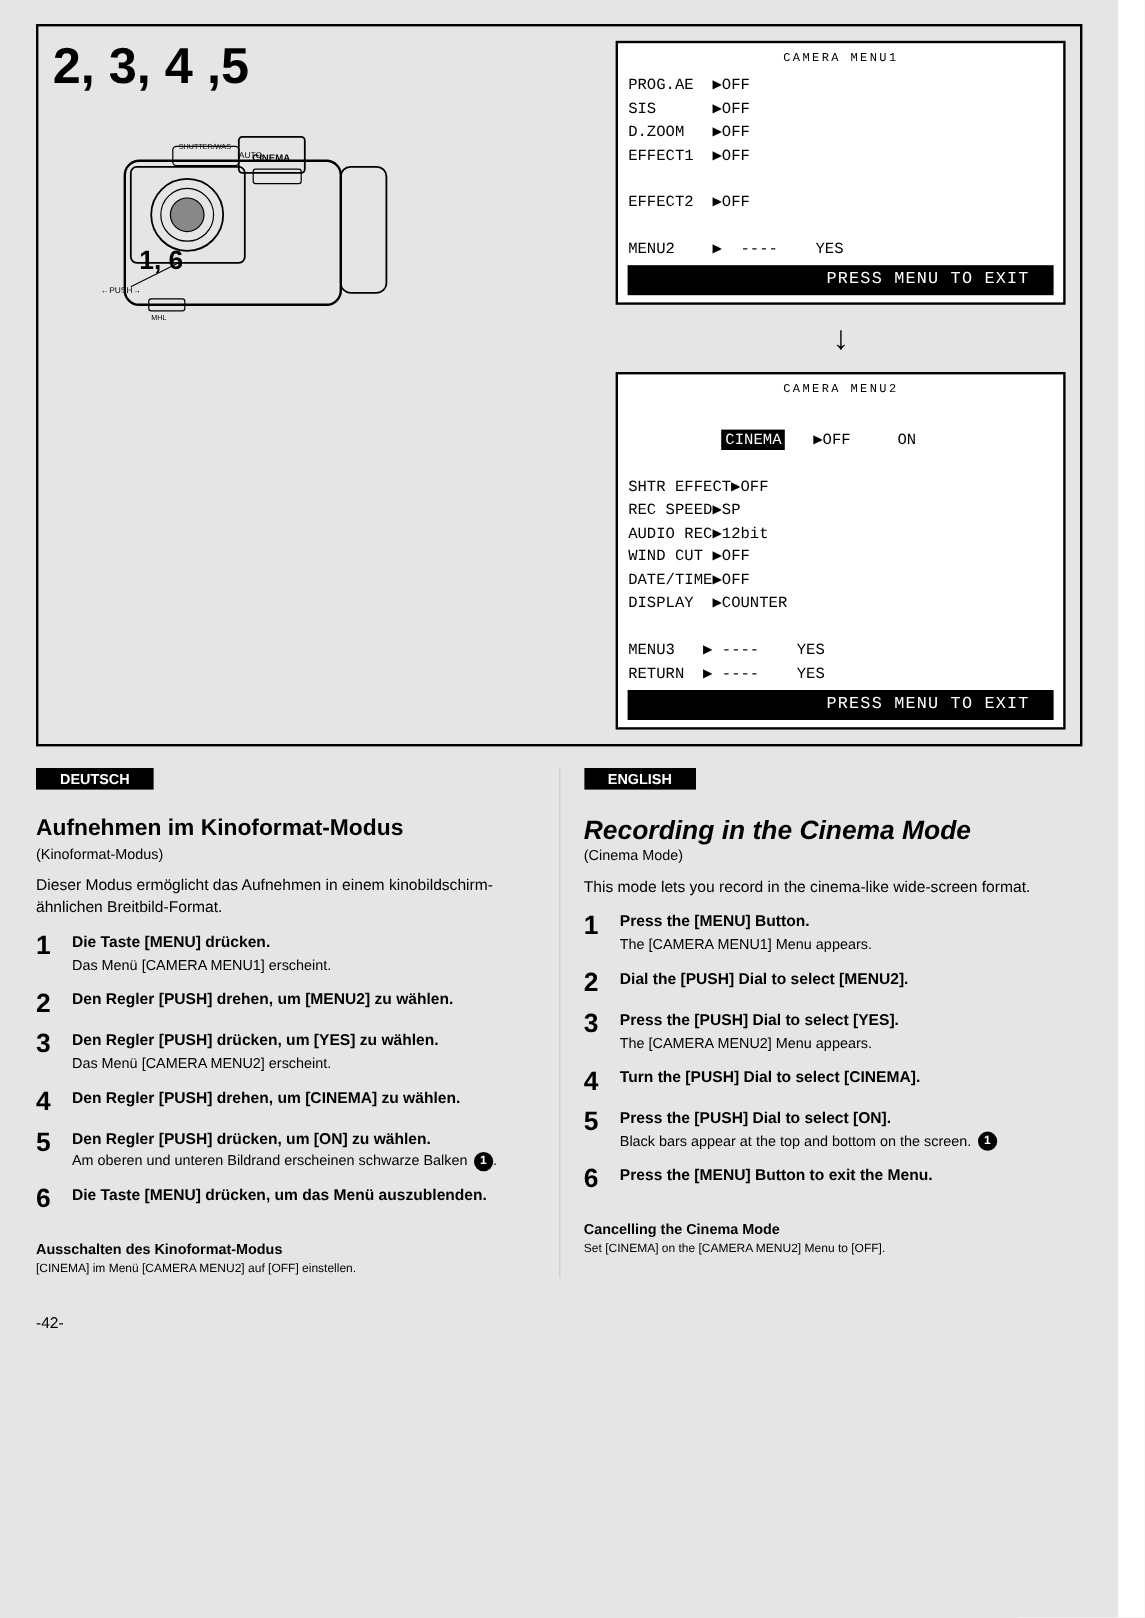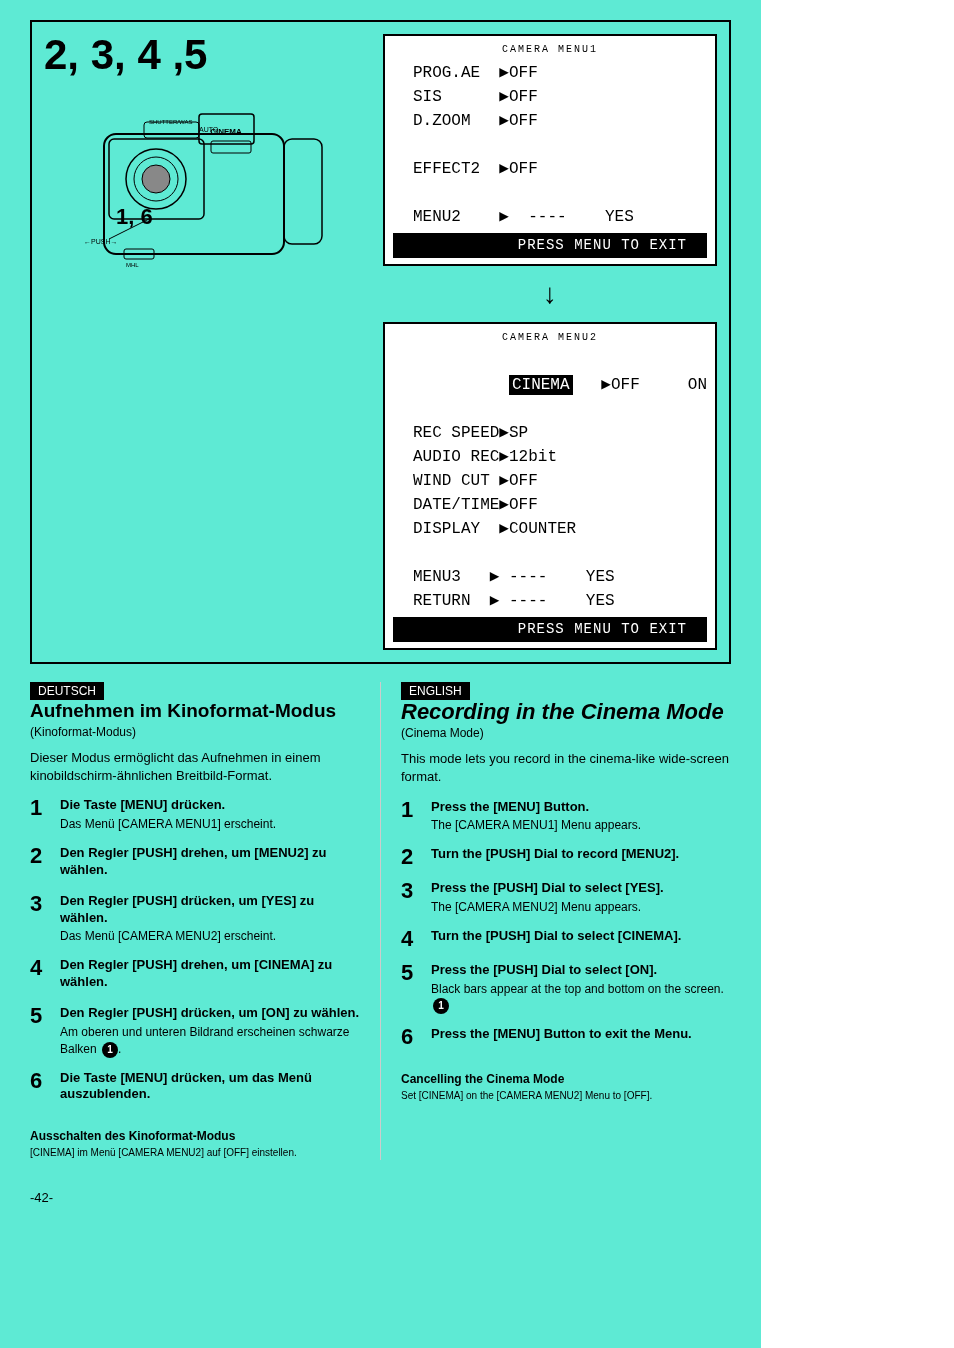--- a/index.html
+++ b/index.html
@@ -5,23 +5,23 @@
     * { box-sizing: border-box; margin: 0; padding: 0; }
     body {
       background: #fff;
       font-family: Arial, Helvetica, sans-serif;
       font-size: 13px;
       color: #000;
       width: 954px;
       min-height: 1348px;
     }
     .page {
-      width: 761px;
+      width: 932px;
       min-height: 1348px;
-      background: #5eead4;
+      background: #e5e5e5;
       padding: 20px 30px 30px 30px;
     }
 
     
     .top-section {
       display: flex;
       gap: 20px;
       margin-bottom: 18px;
       border: 2px solid #000;
       padding: 12px;
@@ -50,21 +50,21 @@
       line-height: 1.5;
       background: #fff;
     }
     .menu-box-title {
       text-align: center;
       font-size: 10px;
       letter-spacing: 2px;
       margin-bottom: 4px;
       font-family: 'Courier New', Courier, monospace;
     }
-    .menu-line { white-space: pre; font-size: 16px; margin-left: 20px; }
+    .menu-line { white-space: pre; font-size: 13px; }
     .menu-highlight {
       background: #000;
       color: #fff;
       padding: 1px 3px;
     }
     .press-menu-bar {
       background: #000;
       color: #fff;
       text-align: right;
       font-size: 14px;
@@ -91,25 +91,25 @@
       padding-right: 20px;
       border-right: 1px solid #ccc;
     }
     .col-right {
       flex: 1;
       padding-left: 20px;
     }
     .lang-badge {
       background: #000;
       color: #fff;
-      font-weight: normal;
+      font-weight: bold;
       font-size: 12px;
-      padding: 2px 8px;
+      padding: 2px 20px;
       display: inline-block;
-      margin-bottom: 0;
+      margin-bottom: 22px;
     }
     .section-title-de {
       font-weight: bold;
       font-size: 19px;
       line-height: 1.2;
       margin-bottom: 2px;
     }
     .section-subtitle {
       font-size: 12px;
       margin-bottom: 10px;
@@ -229,34 +229,36 @@
       </div>
     </div>
 
     <div class="menu-panels">
 
       <div class="menu-box">
         <div class="menu-box-title">CAMERA  MENU1</div>
         <div class="menu-line">PROG.AE  ▶OFF</div>
         <div class="menu-line">SIS      ▶OFF</div>
         <div class="menu-line">D.ZOOM   ▶OFF</div>
+        <div class="menu-line">EFFECT1  ▶OFF</div>
         <div class="menu-line">&nbsp;</div>
         <div class="menu-line">EFFECT2  ▶OFF</div>
         <div class="menu-line">&nbsp;</div>
         <div class="menu-line">MENU2    ▶  ----    YES</div>
         <div class="press-menu-bar">PRESS  MENU  TO  EXIT</div>
       </div>
 
       <div class="arrow-down">↓</div>
 
       <div class="menu-box">
         <div class="menu-box-title">CAMERA  MENU2</div>
         <div class="menu-line">
           <span class="menu-highlight">CINEMA</span><span>   ▶OFF     ON</span>
         </div>
+        <div class="menu-line">SHTR EFFECT▶OFF</div>
         <div class="menu-line">REC SPEED▶SP</div>
         <div class="menu-line">AUDIO REC▶12bit</div>
         <div class="menu-line">WIND CUT ▶OFF</div>
         <div class="menu-line">DATE/TIME▶OFF</div>
         <div class="menu-line">DISPLAY  ▶COUNTER</div>
         <div class="menu-line">&nbsp;</div>
         <div class="menu-line">MENU3   ▶ ----    YES</div>
         <div class="menu-line">RETURN  ▶ ----    YES</div>
         <div class="press-menu-bar">PRESS  MENU  TO  EXIT</div>
       </div>
@@ -326,21 +328,21 @@
       <div class="step-item">
         <div class="step-num">1</div>
         <div class="step-content">
           <div class="step-action">Press the [MENU] Button.</div>
           <div class="step-note">The [CAMERA MENU1] Menu appears.</div>
         </div>
       </div>
       <div class="step-item">
         <div class="step-num">2</div>
         <div class="step-content">
-          <div class="step-action">Turn the [PUSH] Dial to record [MENU2].</div>
+          <div class="step-action">Dial the [PUSH] Dial to select [MENU2].</div>
         </div>
       </div>
       <div class="step-item">
         <div class="step-num">3</div>
         <div class="step-content">
           <div class="step-action">Press the [PUSH] Dial to select [YES].</div>
           <div class="step-note">The [CAMERA MENU2] Menu appears.</div>
         </div>
       </div>
       <div class="step-item">

